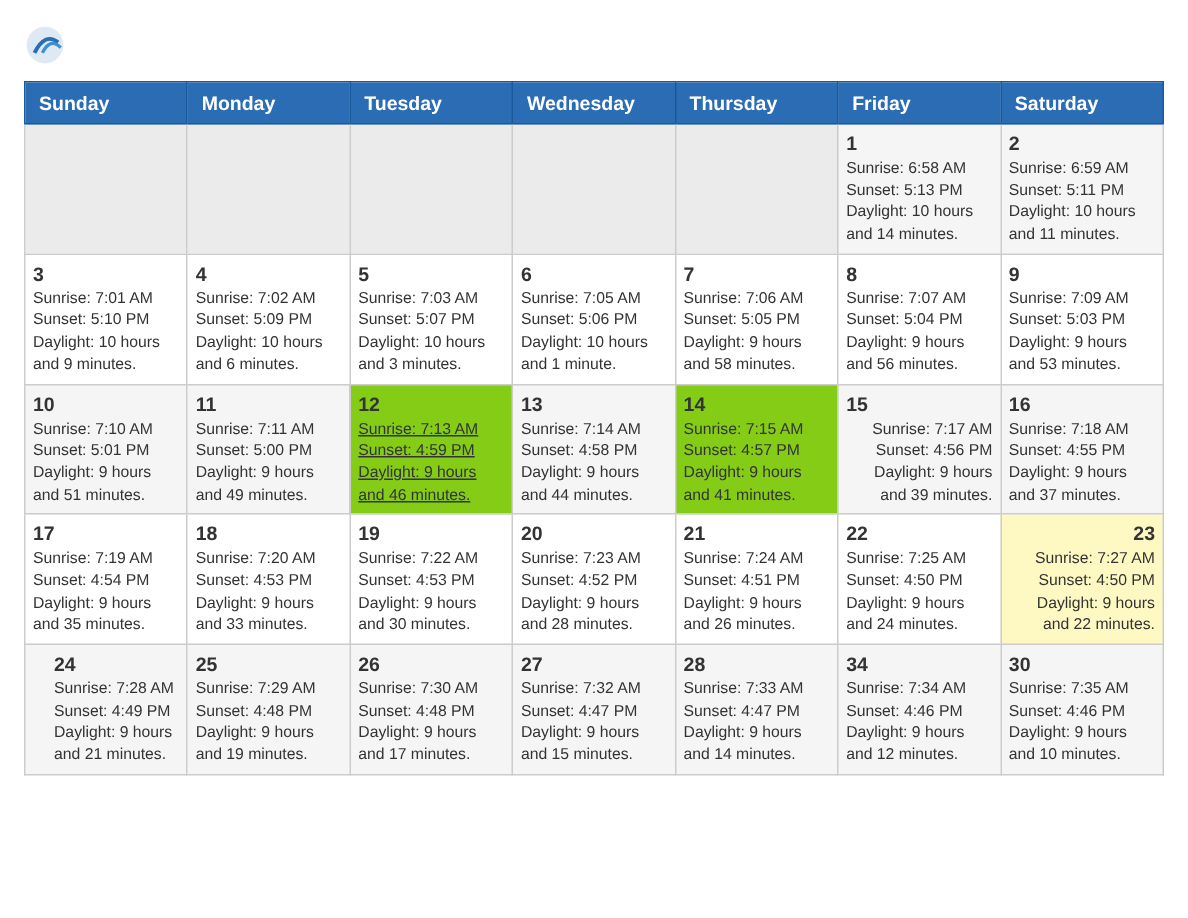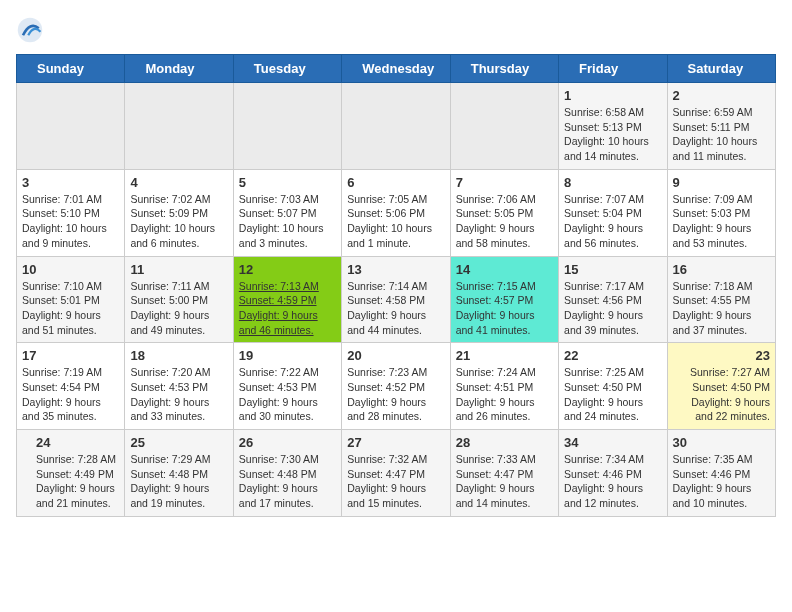--- a/index.html
+++ b/index.html
@@ -31,21 +31,21 @@
     .subtitle { font-size: 16px; color: #555; }
     table {
       width: 100%;
       border-collapse: collapse;
       table-layout: fixed;
     }
     th {
       background-color: #2a6db5;
       color: white;
       text-align: left;
-      padding: 6px 20px;
+      padding: 6px 9px;
       font-size: 13px;
       font-weight: bold;
       border: 1px solid #1a5a9a;
     }
     td {
       vertical-align: top;
       border: 1px solid #ccc;
       padding: 5px 5px;
       font-size: 10.5px;
       color: #333;
@@ -179,29 +179,29 @@
           <div class="day-info" style="white-space: pre-line; text-decoration: underline;">Sunrise: 7:13 AM
 Sunset: 4:59 PM
 Daylight: 9 hours and 46 minutes.</div>
         </td>
         <td style="background: rgb(245, 245, 245);">
           <span class="day-num">13</span>
           <div class="day-info" style="white-space: pre-line;">Sunrise: 7:14 AM
 Sunset: 4:58 PM
 Daylight: 9 hours and 44 minutes.</div>
         </td>
-        <td style="background: #5eead4;">
+        <td style="background: #84cc16;">
           <span class="day-num">14</span>
           <div class="day-info" style="white-space: pre-line;">Sunrise: 7:15 AM
 Sunset: 4:57 PM
 Daylight: 9 hours and 41 minutes.</div>
         </td>
         <td style="background: rgb(245, 245, 245);">
           <span class="day-num">15</span>
-          <div class="day-info" style="white-space: pre-line;">Sunrise: 7:17 AM
+          <div class="day-info" style="white-space: pre-line; text-align: right;">Sunrise: 7:17 AM
 Sunset: 4:56 PM
 Daylight: 9 hours and 39 minutes.</div>
         </td>
         <td style="background: rgb(245, 245, 245);">
           <span class="day-num">16</span>
           <div class="day-info" style="white-space: pre-line;">Sunrise: 7:18 AM
 Sunset: 4:55 PM
 Daylight: 9 hours and 37 minutes.</div>
         </td>
       </tr>

